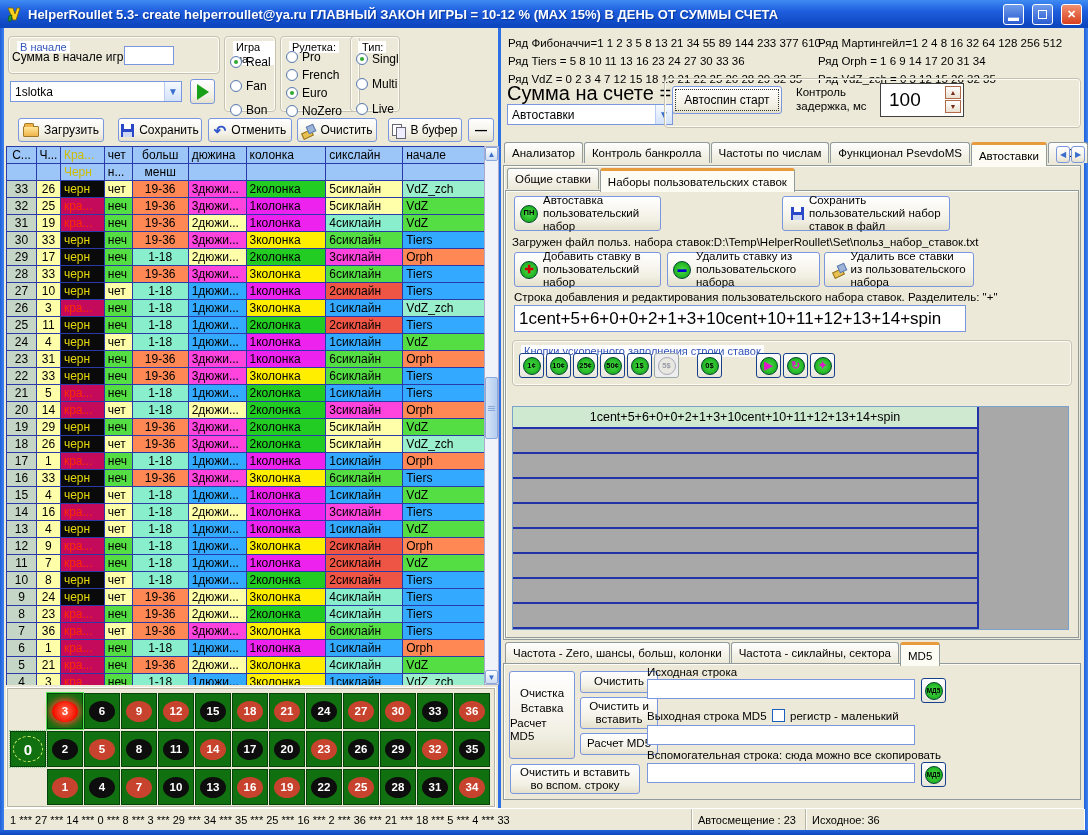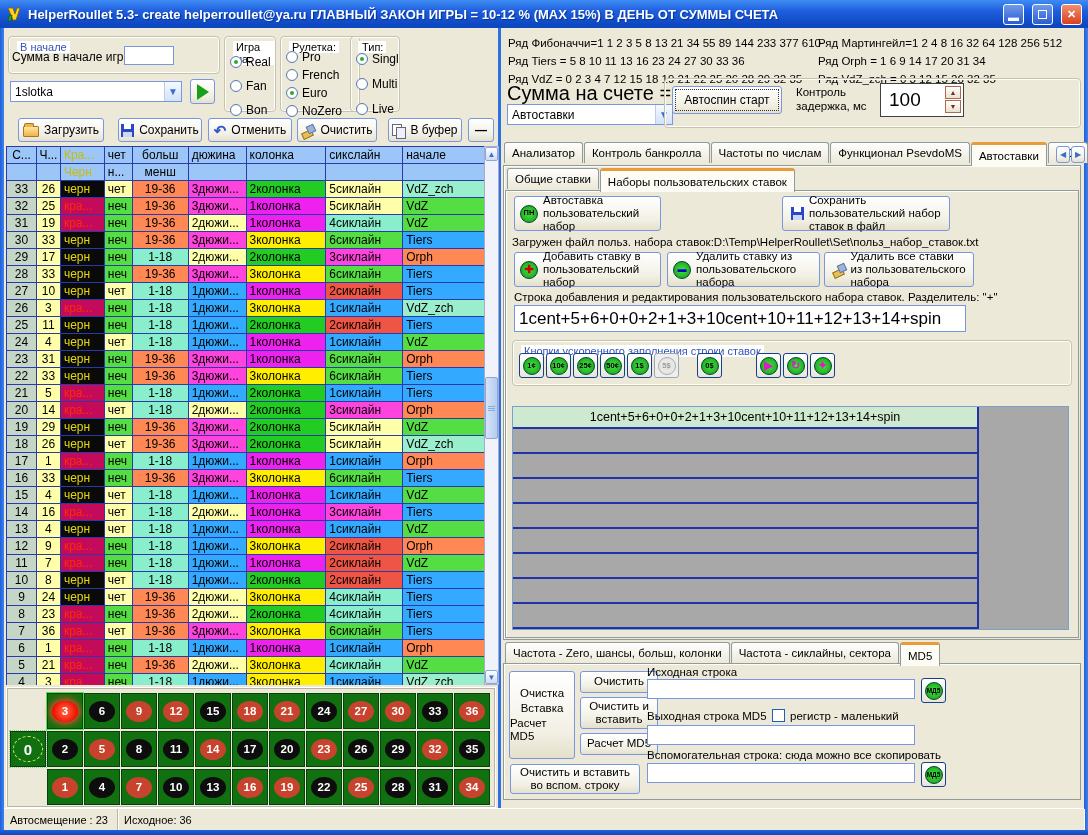--- a/index.html
+++ b/index.html
@@ -924,16 +924,17 @@
   <div style="position:absolute;left:790px;top:710px;font-size:11.5px;z-index:3">регистр  - маленький</div>
   <input class="tinput" style="position: absolute; left: 647px; top: 725px; width: 268px; height: 20px; z-index: 3;" value="">
 
   <div style="position:absolute;left:647px;top:749px;font-size:11.5px;z-index:3">Вспомогательная строка: сюда можно все скопировать</div>
   <input class="tinput" style="position: absolute; left: 647px; top: 763px; width: 268px; height: 20px; z-index: 3;" value="">
   <div class="chipbtn" style="position:absolute;left:921px;top:762px;z-index:3">
     <span class="cc" style="font-size:6.5px;">МД5</span>
   </div>
 
   <div class="status">
+    <div style="width:688px;">1 *** 27 *** 14 *** 0 *** 8 *** 3 *** 29 *** 34 *** 35 *** 25 *** 16 *** 2 *** 36 *** 21 *** 18 *** 5 *** 4 *** 33</div>
     <div style="width:114px;">Автосмещение : 23</div>
     <div style="flex:1;border-right:none;">Исходное: 36</div>
   </div>
 </div>
 
 </body></html>

